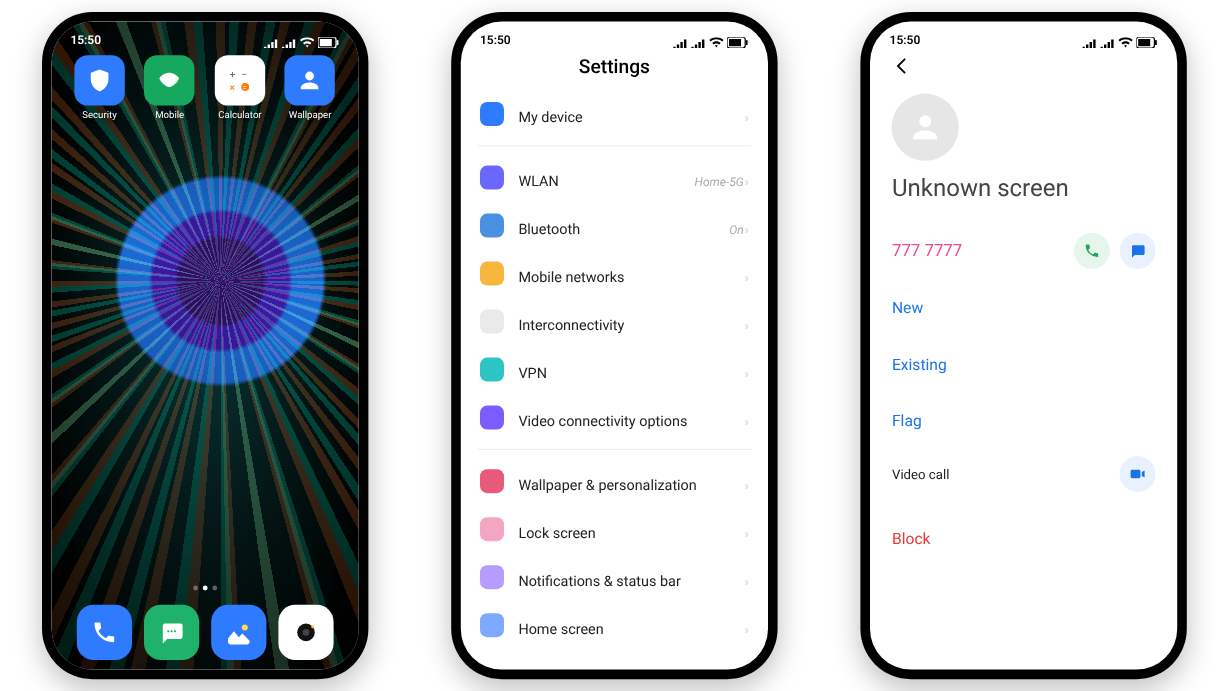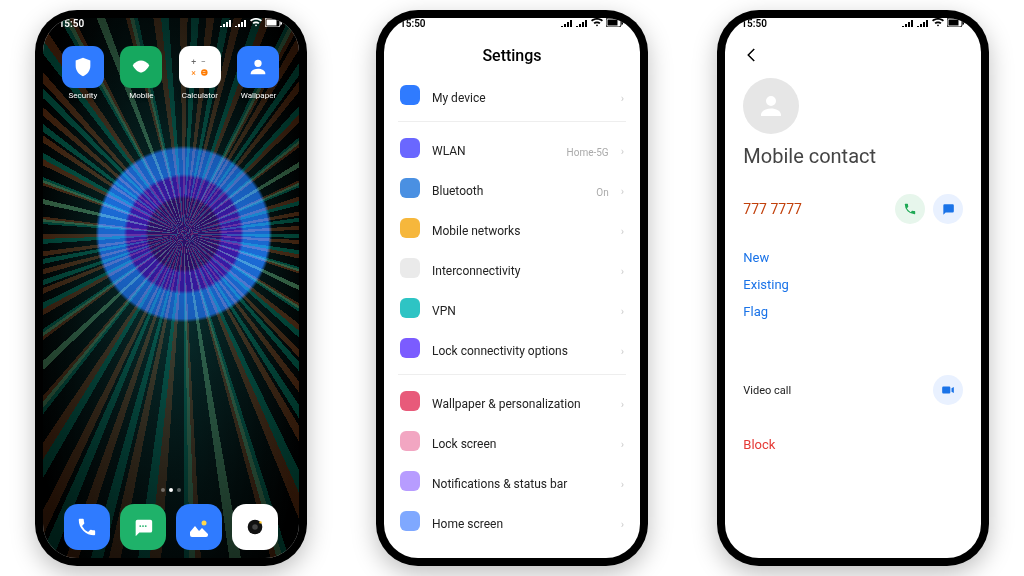--- a/index.html
+++ b/index.html
@@ -30,21 +30,21 @@
     overflow: hidden;
     position: relative;
     background: #fff;
   }
 
   
   .statusbar {
     height: 22px;
     display: flex;
     justify-content: space-between;
-    align-items: flex-start;
+    align-items: flex-end;
     padding: 0 16px;
     font-size: 10px;
     font-weight: 600;
     position: relative;
     z-index: 5;
   }
   .statusbar.light { color: #fff; }
   .statusbar.dark  { color: #000; }
   .status-right { display: flex; align-items: center; gap: 3px; }
 
@@ -114,41 +114,41 @@
   
   .settings-body { padding: 0 14px; height: calc(100% - 22px); overflow: hidden; }
   .settings-title { text-align: center; font-size: 16px; font-weight: 500; margin: 6px 0 10px; }
   .s-row {
     display: flex; align-items: flex-end;
     padding: 10px 2px;
     font-size: 12px;
   }
   .s-icon { width: 20px; height: 20px; border-radius: 6px; margin-right: 12px; display:flex;align-items:center;justify-content:center;font-size:11px;}
   .s-label { flex: 1; color: #222; }
-  .s-value { color: #aaa; font-size: 10px; margin-right: 12px; }
+  .s-value { color: #aaa; font-size: 10px; margin-right: 1px; font-style: italic; }
   .s-chev { color: #ccc; font-size: 11px; }
   .s-sep { height: 1px; background: #eee; margin: 6px 0; }
 
   
   .contact-body { padding: 0 18px; height: calc(100% - 22px); overflow: hidden;}
   .back-btn { font-size: 18px; padding: 6px 0 0 0; color: #000;}
   .avatar-lg {
     width: 56px; height: 56px; border-radius: 50%;
     background: #e6e6e6; margin-top: 14px;
     display:flex;align-items:center;justify-content:center;
   }
   .contact-name { font-size: 20px; color: #444; margin: 10px 0 26px; font-weight: 400; }
   .phone-row { display: flex; align-items: center; margin-bottom: 26px;}
-  .phone-num { flex: 1; font-size: 14px; color: #c2410c; }
+  .phone-num { flex: 1; font-size: 14px; color: #ec4899; }
   .action-pill {
     width: 30px; height: 30px; border-radius: 50%;
     display: flex; align-items: center; justify-content: center;
     margin-left: 8px; font-size: 13px;
   }
-  .link-list { display: flex; flex-direction: column; gap: 12px; margin-bottom: 44px;}
+  .link-list { display: flex; flex-direction: column; gap: 32px; margin-bottom: 9px;}
   .link-item { color: #1a73e8; font-size: 13px; }
   .vc-row { display: flex; align-items: center; padding: 12px 0; }
   .vc-row .lbl { flex: 1; font-size: 11px; color: #222;}
   .block { color: #e53935; font-size: 13px; margin-top: 20px;}
 
   svg { display: block; }
 </style>
 </head>
 <body>
 
@@ -327,21 +327,21 @@
        <div class="s-chev">›</div>
           </div>
           <div class="s-row">
             <div class="s-icon" style="background:#2ec4c4"></div>
        <div class="s-label">VPN</div>
 
        <div class="s-chev">›</div>
           </div>
           <div class="s-row">
             <div class="s-icon" style="background:#7b5cff"></div>
-       <div class="s-label">Lock connectivity options</div>
+       <div class="s-label">Video connectivity options</div>
 
        <div class="s-chev">›</div>
           </div>
           <div class="s-sep"></div>
           <div class="s-row">
             <div class="s-icon" style="background:#e85a7a"></div>
        <div class="s-label">Wallpaper &amp; personalization</div>
 
        <div class="s-chev">›</div>
           </div>
@@ -403,21 +403,21 @@
         <svg width="18" height="18" viewBox="0 0 24 24">
             <path fill="none" stroke="currentColor" stroke-width="2" d="M15 4l-8 8 8 8"></path>
           </svg>
       </div>
 
       <div class="avatar-lg">
         <svg width="30" height="30" viewBox="0 0 24 24">
             <path fill="#fff" d="M12 12a4 4 0 100-8 4 4 0 000 8zm0 2c-4 0-8 2-8 5v1h16v-1c0-3-4-5-8-5z"></path>
           </svg>
       </div>
-      <div class="contact-name">Mobile contact</div>
+      <div class="contact-name">Unknown screen</div>
 
       <div class="phone-row">
         <div class="phone-num">777 7777</div>
         <div class="action-pill" style="background:#e7f6ec">
           <svg width="14" height="14" viewBox="0 0 24 24">
               <path fill="#1fa855" d="M6.6 10.8a15 15 0 006.6 6.6l2.2-2.2a1 1 0 011-.24 11 11 0 003.5.56 1 1 0 011 1V20a1 1 0 01-1 1A17 17 0 013 4a1 1 0 011-1h3.5a1 1 0 011 1 11 11 0 00.56 3.5 1 1 0 01-.24 1z"></path>
             </svg>
         </div>
         <div class="action-pill" style="background:#e9f1ff">
           <svg width="14" height="14" viewBox="0 0 24 24">

